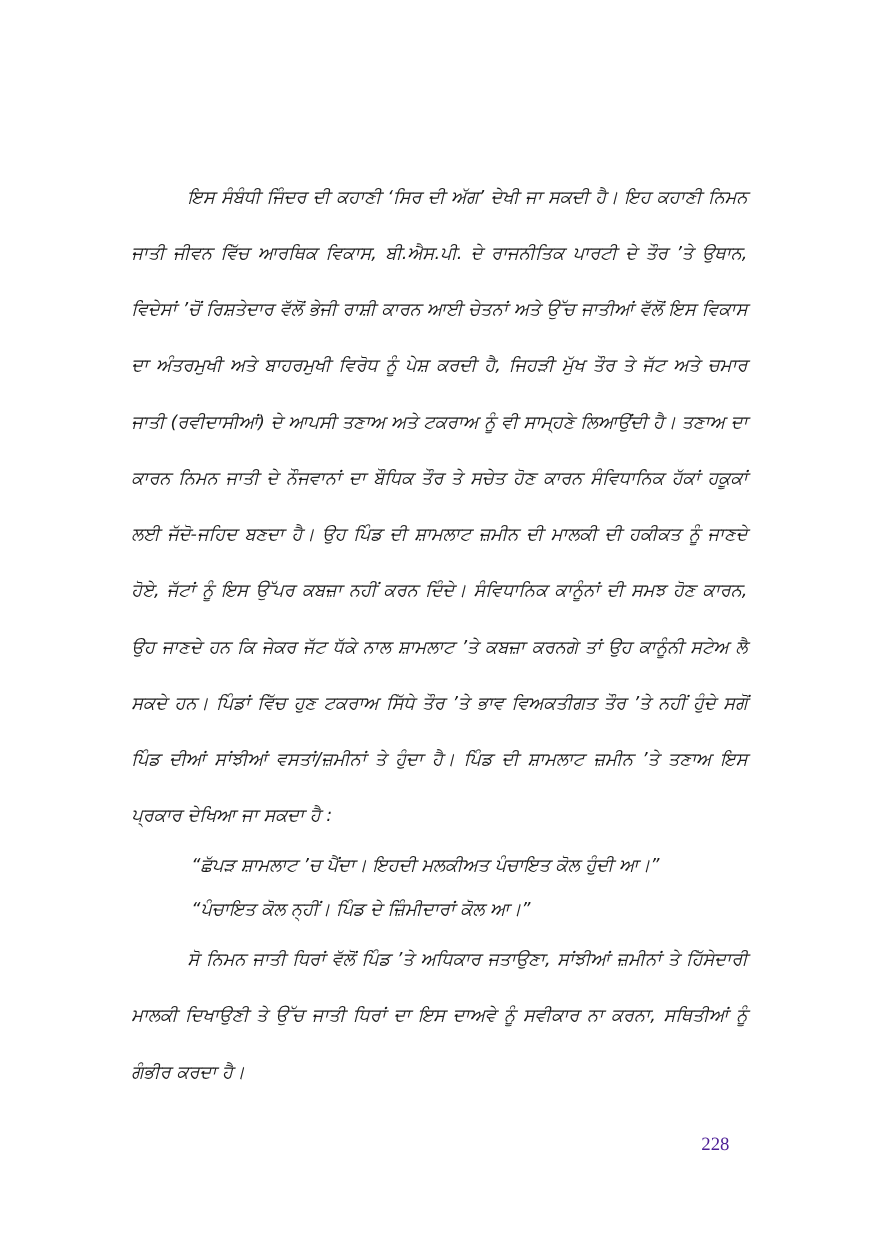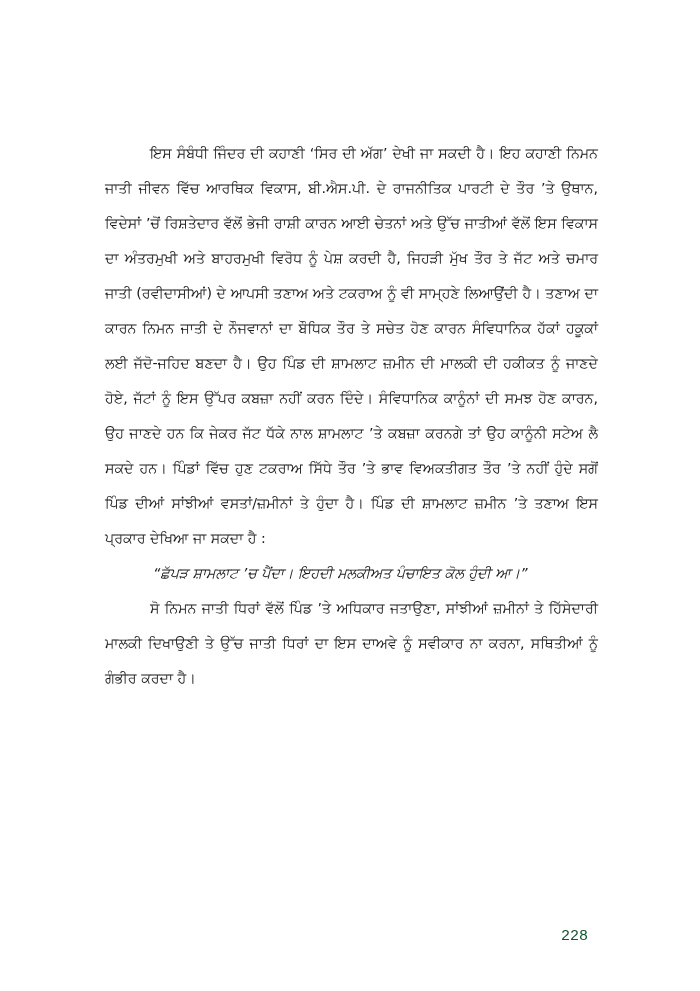--- a/index.html
+++ b/index.html
@@ -16,55 +16,57 @@
     color: #1a1a1a;
   }
   .page {
     position: absolute;
     left: 105px;
     top: 136px;
     width: 493px;
   }
   .para {
     font-size: 14.2px;
-    line-height: 35px;
+    line-height: 45px;
     text-align: justify;
     text-align-last: auto;
     margin: 0 0 0 0;
     text-indent: 45px;
     word-spacing: 0px;
+    font-style: italic;
   }
   .quote {
     font-size: 14.2px;
     line-height: 35px;
     margin: 0;
     padding-left: 48px;
     white-space: nowrap;
     font-style: italic;
   }
   sup.fn {
     font-size: 9px;
     vertical-align: 5px;
     line-height: 0;
   }
   .page-number {
     position: absolute;
     left: 561px;
-    top: 928px;
-    font-family: Liberation Mono, monospace;
+    top: 908px;
+    font-family: Liberation Serif, serif;
     font-size: 15px;
-    color: #14532d;
+    color: #4c1d95;
   }
 </style>
 </head>
 <body>
 
 <div class="page">
   <p class="para">ਇਸ ਸੰਬੰਧੀ ਜਿੰਦਰ ਦੀ ਕਹਾਣੀ ‘ਸਿਰ ਦੀ ਅੱਗ’ ਦੇਖੀ ਜਾ ਸਕਦੀ ਹੈ। ਇਹ ਕਹਾਣੀ ਨਿਮਨ ਜਾਤੀ ਜੀਵਨ ਵਿੱਚ ਆਰਥਿਕ ਵਿਕਾਸ, ਬੀ.ਐਸ.ਪੀ. ਦੇ ਰਾਜਨੀਤਿਕ ਪਾਰਟੀ ਦੇ ਤੌਰ ’ਤੇ ਉਥਾਨ, ਵਿਦੇਸਾਂ ’ਚੋਂ ਰਿਸ਼ਤੇਦਾਰ ਵੱਲੋਂ ਭੇਜੀ ਰਾਸ਼ੀ ਕਾਰਨ ਆਈ ਚੇਤਨਾਂ ਅਤੇ ਉੱਚ ਜਾਤੀਆਂ ਵੱਲੋਂ ਇਸ ਵਿਕਾਸ ਦਾ ਅੰਤਰਮੁਖੀ ਅਤੇ ਬਾਹਰਮੁਖੀ ਵਿਰੋਧ ਨੂੰ ਪੇਸ਼ ਕਰਦੀ ਹੈ, ਜਿਹੜੀ ਮੁੱਖ ਤੌਰ ਤੇ ਜੱਟ ਅਤੇ ਚਮਾਰ ਜਾਤੀ (ਰਵੀਦਾਸੀਆਂ) ਦੇ ਆਪਸੀ ਤਣਾਅ ਅਤੇ ਟਕਰਾਅ ਨੂੰ ਵੀ ਸਾਮ੍ਹਣੇ ਲਿਆਉਂਦੀ ਹੈ। ਤਣਾਅ ਦਾ ਕਾਰਨ ਨਿਮਨ ਜਾਤੀ ਦੇ ਨੌਜਵਾਨਾਂ ਦਾ ਬੌਧਿਕ ਤੌਰ ਤੇ ਸਚੇਤ ਹੋਣ ਕਾਰਨ ਸੰਵਿਧਾਨਿਕ ਹੱਕਾਂ ਹਕੂਕਾਂ ਲਈ ਜੱਦੋ-ਜਹਿਦ ਬਣਦਾ ਹੈ। ਉਹ ਪਿੰਡ ਦੀ ਸ਼ਾਮਲਾਟ ਜ਼ਮੀਨ ਦੀ ਮਾਲਕੀ ਦੀ ਹਕੀਕਤ ਨੂੰ ਜਾਣਦੇ ਹੋਏ, ਜੱਟਾਂ ਨੂੰ ਇਸ ਉੱਪਰ ਕਬਜ਼ਾ ਨਹੀਂ ਕਰਨ ਦਿੰਦੇ। ਸੰਵਿਧਾਨਿਕ ਕਾਨੂੰਨਾਂ ਦੀ ਸਮਝ ਹੋਣ ਕਾਰਨ, ਉਹ ਜਾਣਦੇ ਹਨ ਕਿ ਜੇਕਰ ਜੱਟ ਧੱਕੇ ਨਾਲ ਸ਼ਾਮਲਾਟ ’ਤੇ ਕਬਜ਼ਾ ਕਰਨਗੇ ਤਾਂ ਉਹ ਕਾਨੂੰਨੀ ਸਟੇਅ ਲੈ ਸਕਦੇ ਹਨ। ਪਿੰਡਾਂ ਵਿੱਚ ਹੁਣ ਟਕਰਾਅ ਸਿੱਧੇ ਤੌਰ ’ਤੇ ਭਾਵ ਵਿਅਕਤੀਗਤ ਤੌਰ ’ਤੇ ਨਹੀਂ ਹੁੰਦੇ ਸਗੋਂ ਪਿੰਡ ਦੀਆਂ ਸਾਂਝੀਆਂ ਵਸਤਾਂ/ਜ਼ਮੀਨਾਂ ਤੇ ਹੁੰਦਾ ਹੈ। ਪਿੰਡ ਦੀ ਸ਼ਾਮਲਾਟ ਜ਼ਮੀਨ ’ਤੇ ਤਣਾਅ ਇਸ ਪ੍ਰਕਾਰ ਦੇਖਿਆ ਜਾ ਸਕਦਾ ਹੈ :</p>
 
   <div>
     <p class="quote">“ਛੱਪੜ ਸ਼ਾਮਲਾਟ ’ਚ ਪੈਂਦਾ। ਇਹਦੀ ਮਲਕੀਅਤ ਪੰਚਾਇਤ ਕੋਲ ਹੁੰਦੀ ਆ।”</p>
+    <p class="quote">“ਪੰਚਾਇਤ ਕੋਲ ਨ੍ਹੀਂ। ਪਿੰਡ ਦੇ ਜ਼ਿੰਮੀਦਾਰਾਂ ਕੋਲ ਆ।”</p>
   </div>
 
   <p class="para">ਸੋ ਨਿਮਨ ਜਾਤੀ ਧਿਰਾਂ ਵੱਲੋਂ ਪਿੰਡ ’ਤੇ ਅਧਿਕਾਰ ਜਤਾਉਣਾ, ਸਾਂਝੀਆਂ ਜ਼ਮੀਨਾਂ ਤੇ ਹਿੱਸੇਦਾਰੀ ਮਾਲਕੀ ਦਿਖਾਉਣੀ ਤੇ ਉੱਚ ਜਾਤੀ ਧਿਰਾਂ ਦਾ ਇਸ ਦਾਅਵੇ ਨੂੰ ਸਵੀਕਾਰ ਨਾ ਕਰਨਾ, ਸਥਿਤੀਆਂ ਨੂੰ ਗੰਭੀਰ ਕਰਦਾ ਹੈ।</p>
 </div>
 
 <div class="page-number">228</div>
 
 </body></html>

